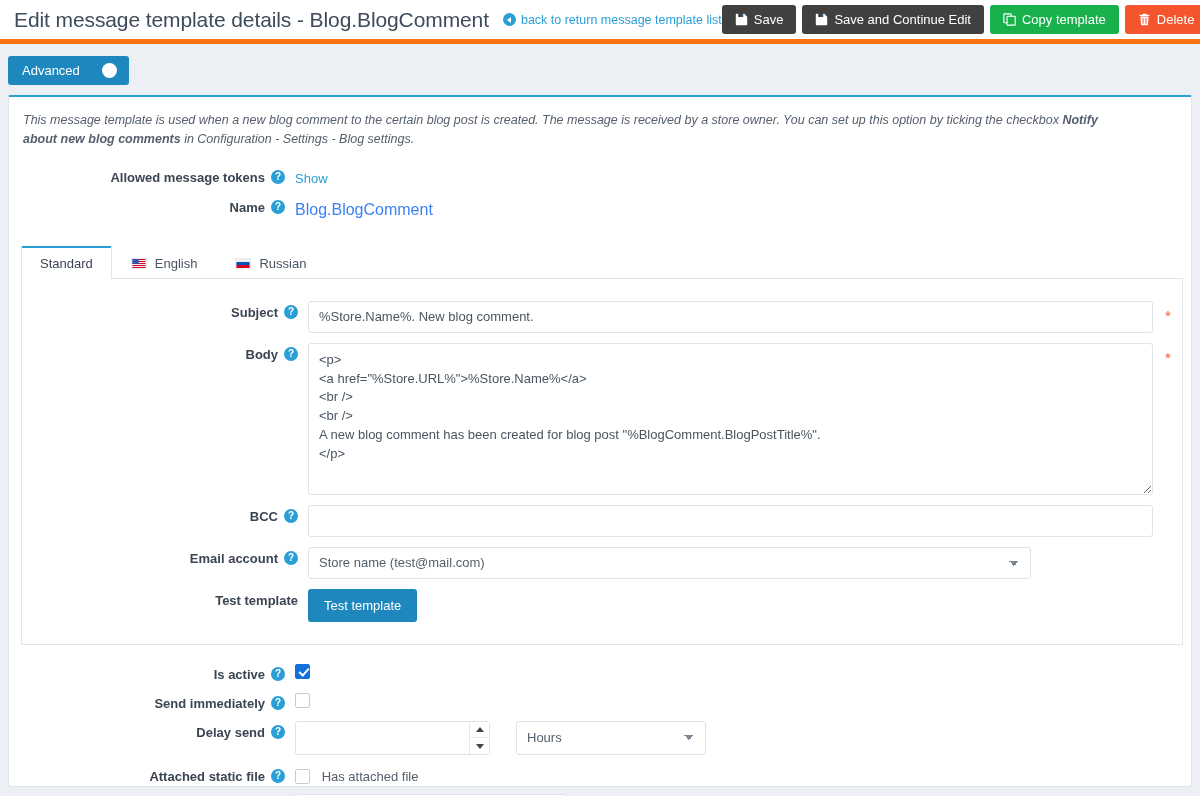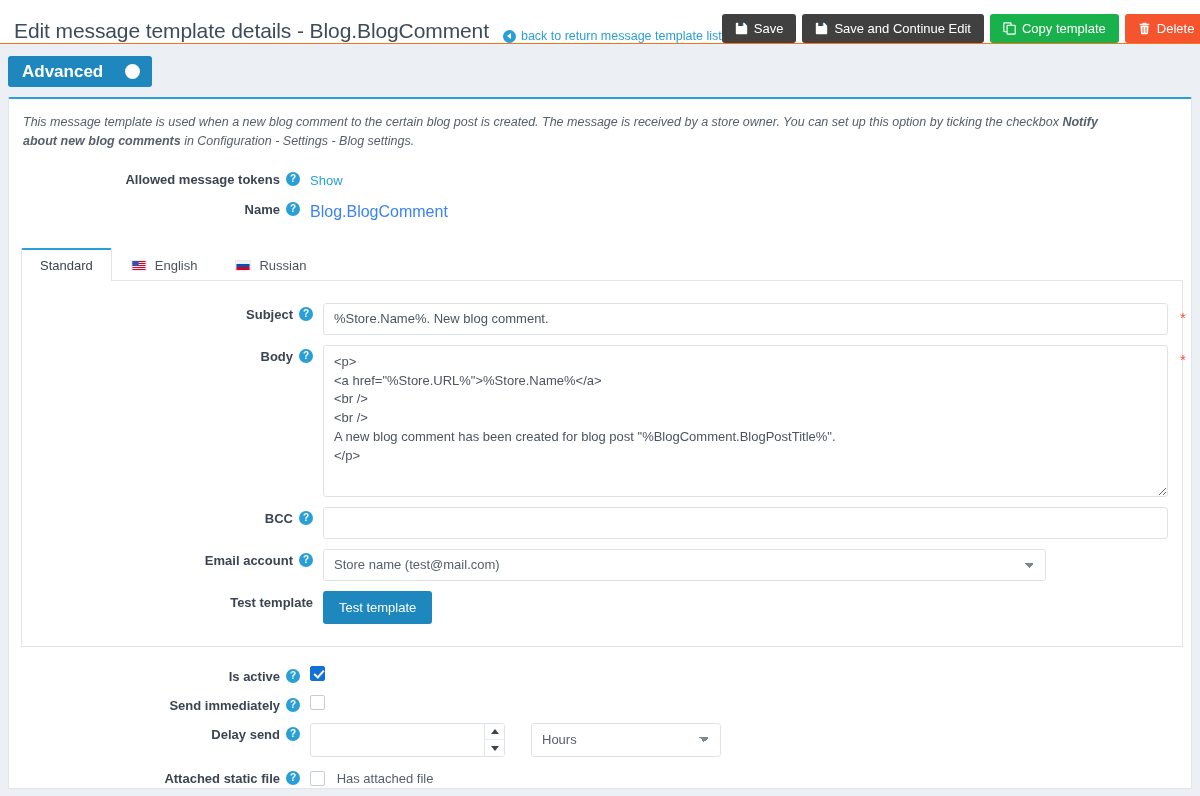--- a/index.html
+++ b/index.html
@@ -11,23 +11,23 @@
     font-size: 13px;
     color: #3e4b5b;
     overflow: hidden;
   }
 
   
   .topbar {
     height: 44px;
     background: #ffffff;
     display: flex;
-    align-items: flex-end;
+    align-items: center;
     padding: 0 6px 0 14px;
-    border-bottom: 1px solid #f97316;
+    border-bottom: 5px solid #f97316;
   }
   .page-title {
     font-size: 21px;
     font-weight: 400;
     color: #3e4b5b;
     white-space: nowrap;
     letter-spacing: -0.1px;
   }
   .back-link {
     display: flex;
@@ -92,22 +92,22 @@
     align-items: center;
     background: #1e87bd;
     border-radius: 3px;
     padding: 7px 12px 7px 14px;
     gap: 22px;
     cursor: pointer;
     border: none;
   }
   .adv-toggle .lbl {
     color: #fff;
-    font-weight: bold;
-    font-size: 17px;
+    font-weight: normal;
+    font-size: 13px;
     line-height: 1;
   }
   .adv-knob {
     width: 15px; height: 15px;
     border-radius: 50%;
     background: #fff;
     display: block;
   }
 
   
@@ -127,21 +127,21 @@
     line-height: 1.55;
     color: #56606d;
     max-width: 1135px;
   }
   .card-note b { font-weight: bold; font-style: italic; }
 
   
   .frow {
     display: flex;
     align-items: flex-start;
-    padding: 4px 15px;
+    padding: 4px 0;
   }
   .flabel {
     width: 286px;
     flex: 0 0 286px;
     text-align: right;
     padding: 6px 10px 0 0;
     font-weight: bold;
     font-size: 13px;
     color: #3b4552;
     white-space: nowrap;

